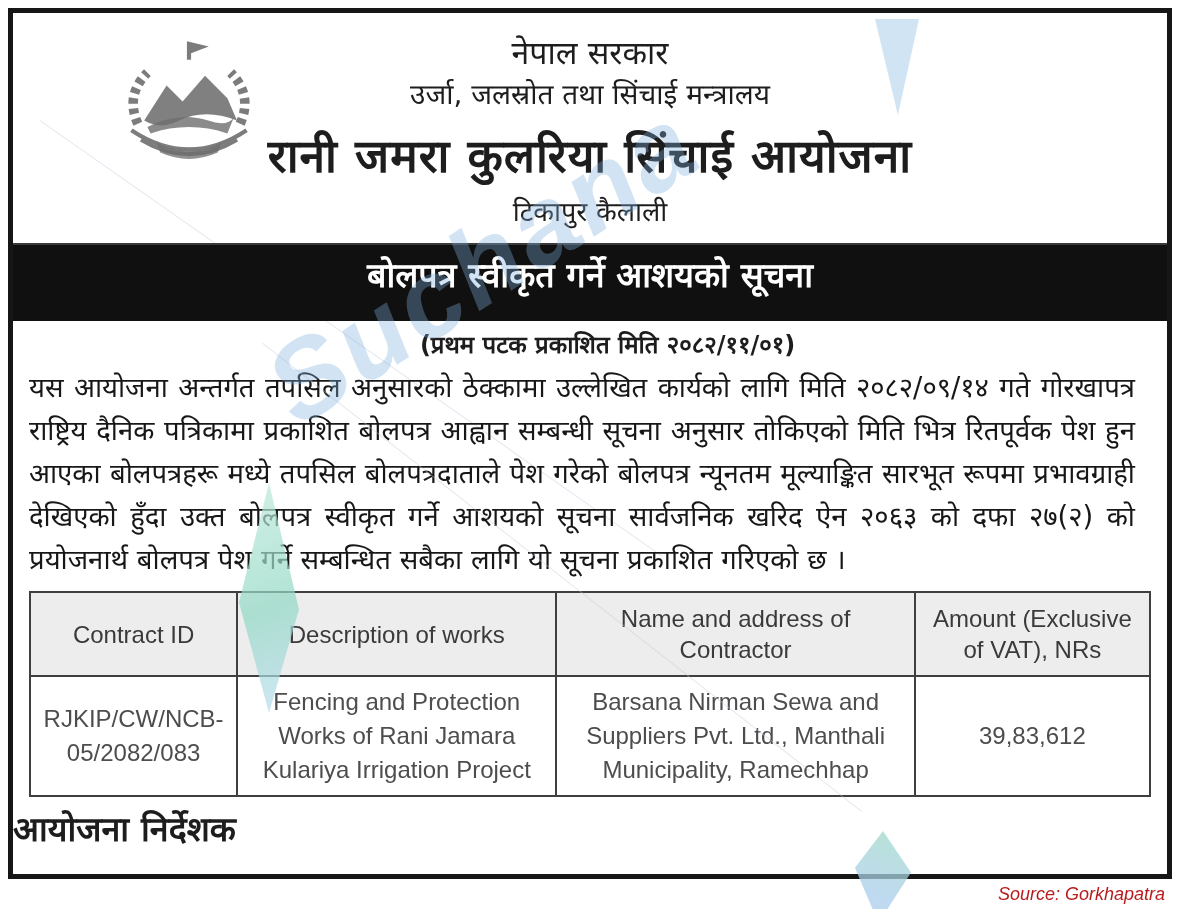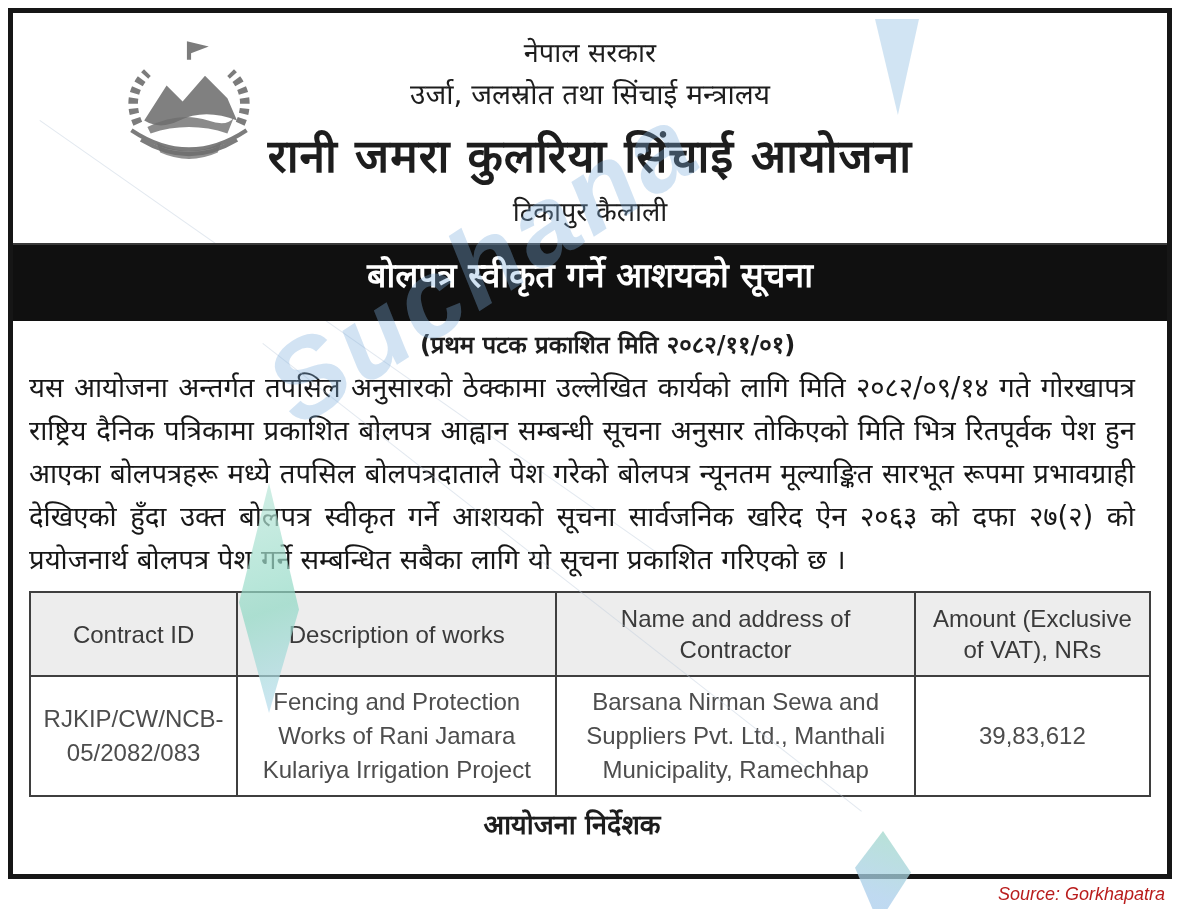--- a/index.html
+++ b/index.html
@@ -41,21 +41,21 @@
     position:absolute; background:rgba(190,205,220,0.45); height:1px; width:760px;
   }
   .wm-line1 { left:250px; top:330px; transform:rotate(38deg); transform-origin:left top; }
   .wm-line2 { left:40px; top:120px; transform:rotate(35deg); transform-origin:left top; }
 
   
   .emblem { position:absolute; left:96px; top:24px; width:160px; height:148px; }
 
   
   .head { text-align:center; padding-top:20px; }
-  .gov    { font-size:27px; line-height:40px; font-weight:500; }
+  .gov    { font-size:32px; line-height:40px; font-weight:500; }
   .min    { font-size:28px; line-height:44px; }
   .dept   { font-size:28px; line-height:44px; }
   .proj   { font-size:46px; line-height:66px; font-weight:bold; margin-top:6px; letter-spacing:1px; }
   .loc    { font-size:27px; line-height:46px; }
 
   .banner {
     margin-top:8px; background:#101010; color:#ffffff;
     text-align:center; font-size:34px; font-weight:bold;
     padding:6px 0 24px 0; border-top:2px solid #3a3a3a;
   }
@@ -75,21 +75,21 @@
     border:2.5px solid #3f3f3f; text-align:center; vertical-align:middle;
   }
   table.tender th {
     background:#ededed; font-size:24px; font-weight:normal; color:#3a3a3a;
     padding:10px 8px; line-height:31px; height:72px;
   }
   table.tender td { font-size:24px; line-height:34px; padding:8px 10px; height:112px; }
   .col-contract { width:18.5%; } .col-desc { width:28.5%; }
   .col-name { width:32%; } .col-amount { width:21%;margin-left:9px; }
 
-  .signature { text-align:center; font-size:27px; font-weight:bold; padding:8px 36px 0 0; }
+  .signature { text-align:left; font-size:34px; font-weight:bold; padding:8px 36px 0 0; }
 
   .source-credit {
     position:absolute; right:16px; top:884px;
     font-family:"Liberation Sans", sans-serif; font-style:italic;
     font-size:18px; color:#b91c1c;
   }
 </style>
 </head>
 <body>
 

